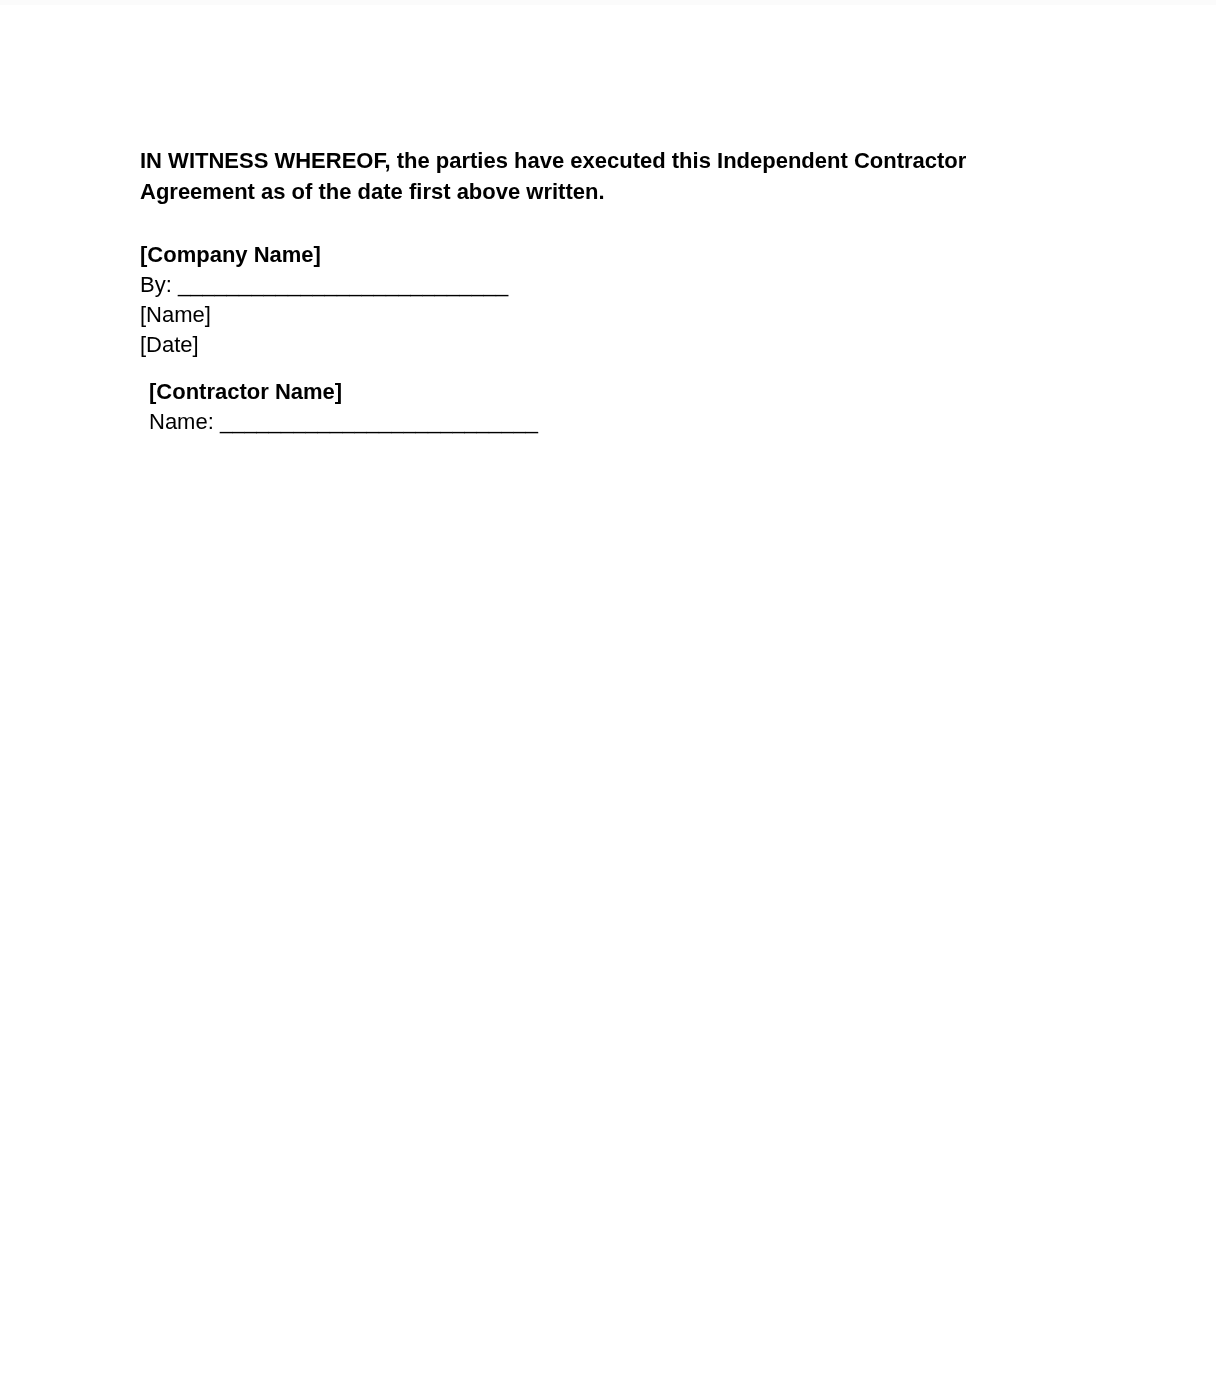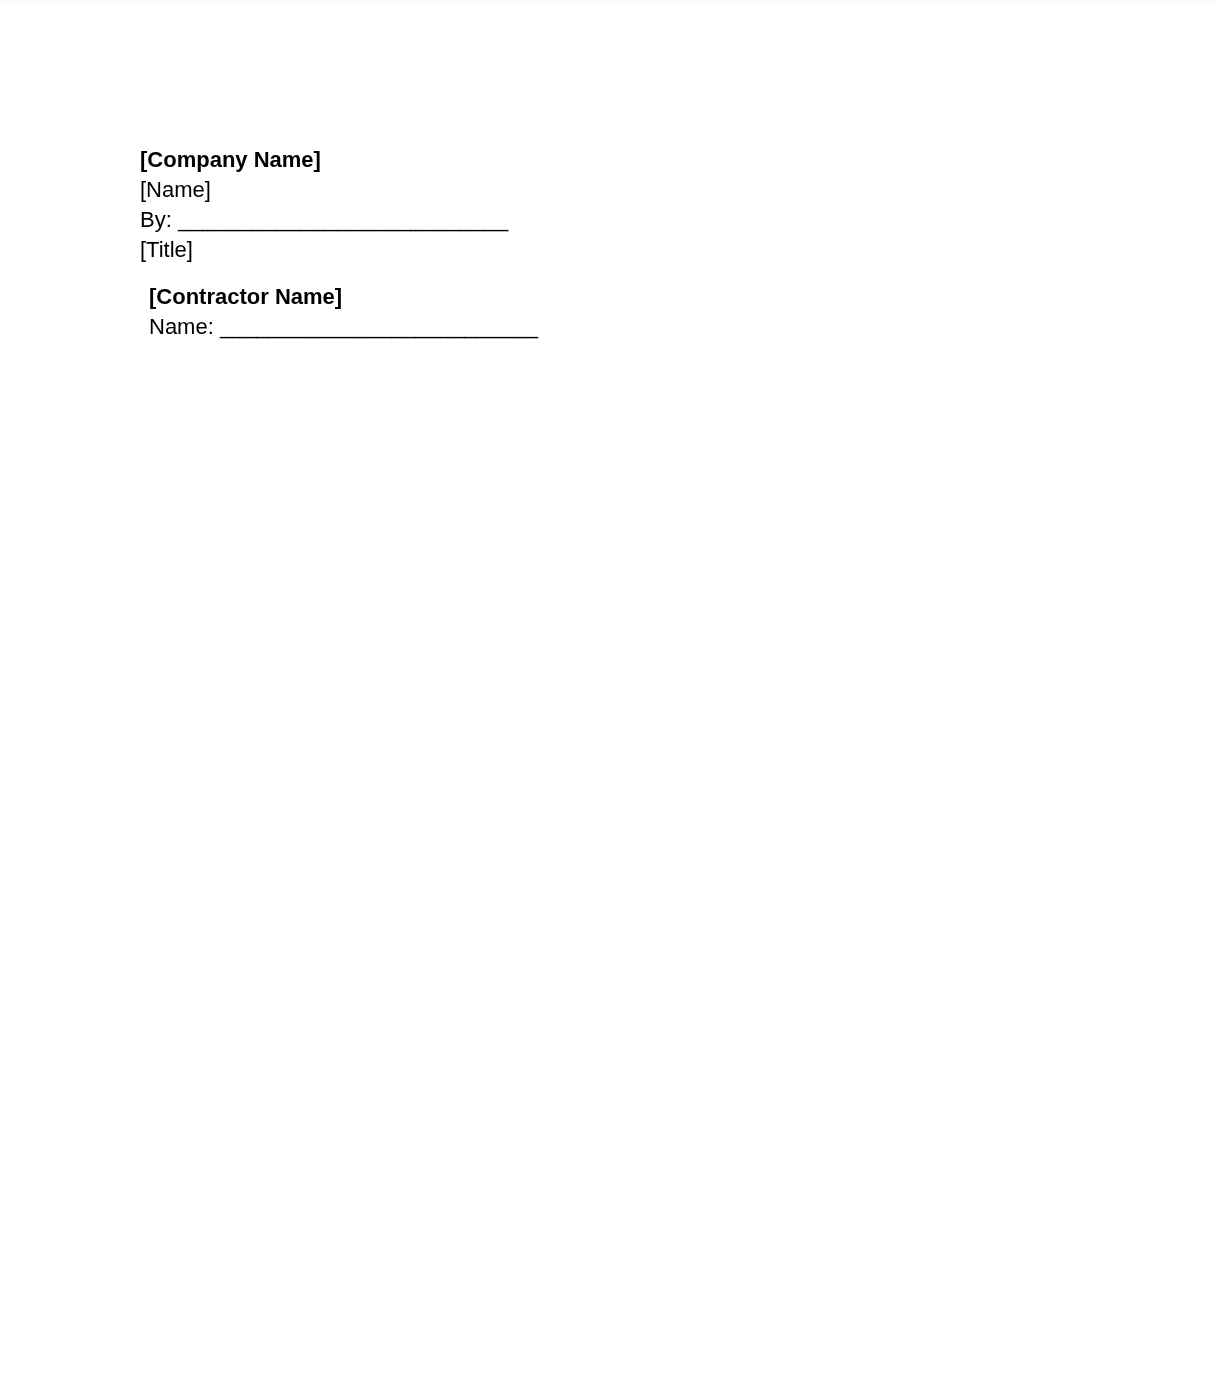--- a/index.html
+++ b/index.html
@@ -50,26 +50,27 @@
     margin: 9px;
   }
 </style>
 </head>
 <body>
 
 <div class="top-strip"></div>
 
 <div class="doc-content">
 
+  <p class="witness-clause">IN WITNESS WHEREOF, the parties have executed this Independent Contractor Agreement as of the date first above written.</p>
 
   <div class="sig-block company-block">
     <p class="party-name">[Company Name]</p>
+    <p>By: ___________________________</p>
     <p>[Name]</p>
-    <p>By: ___________________________</p>
-    <p>[Title]</p>
+    <p>[Date]</p>
   </div>
 
   <div class="sig-block contractor-block">
     <p class="party-name">[Contractor Name]</p>
     <p>Name: __________________________</p>
   </div>
 
 </div>
 
 </body></html>

